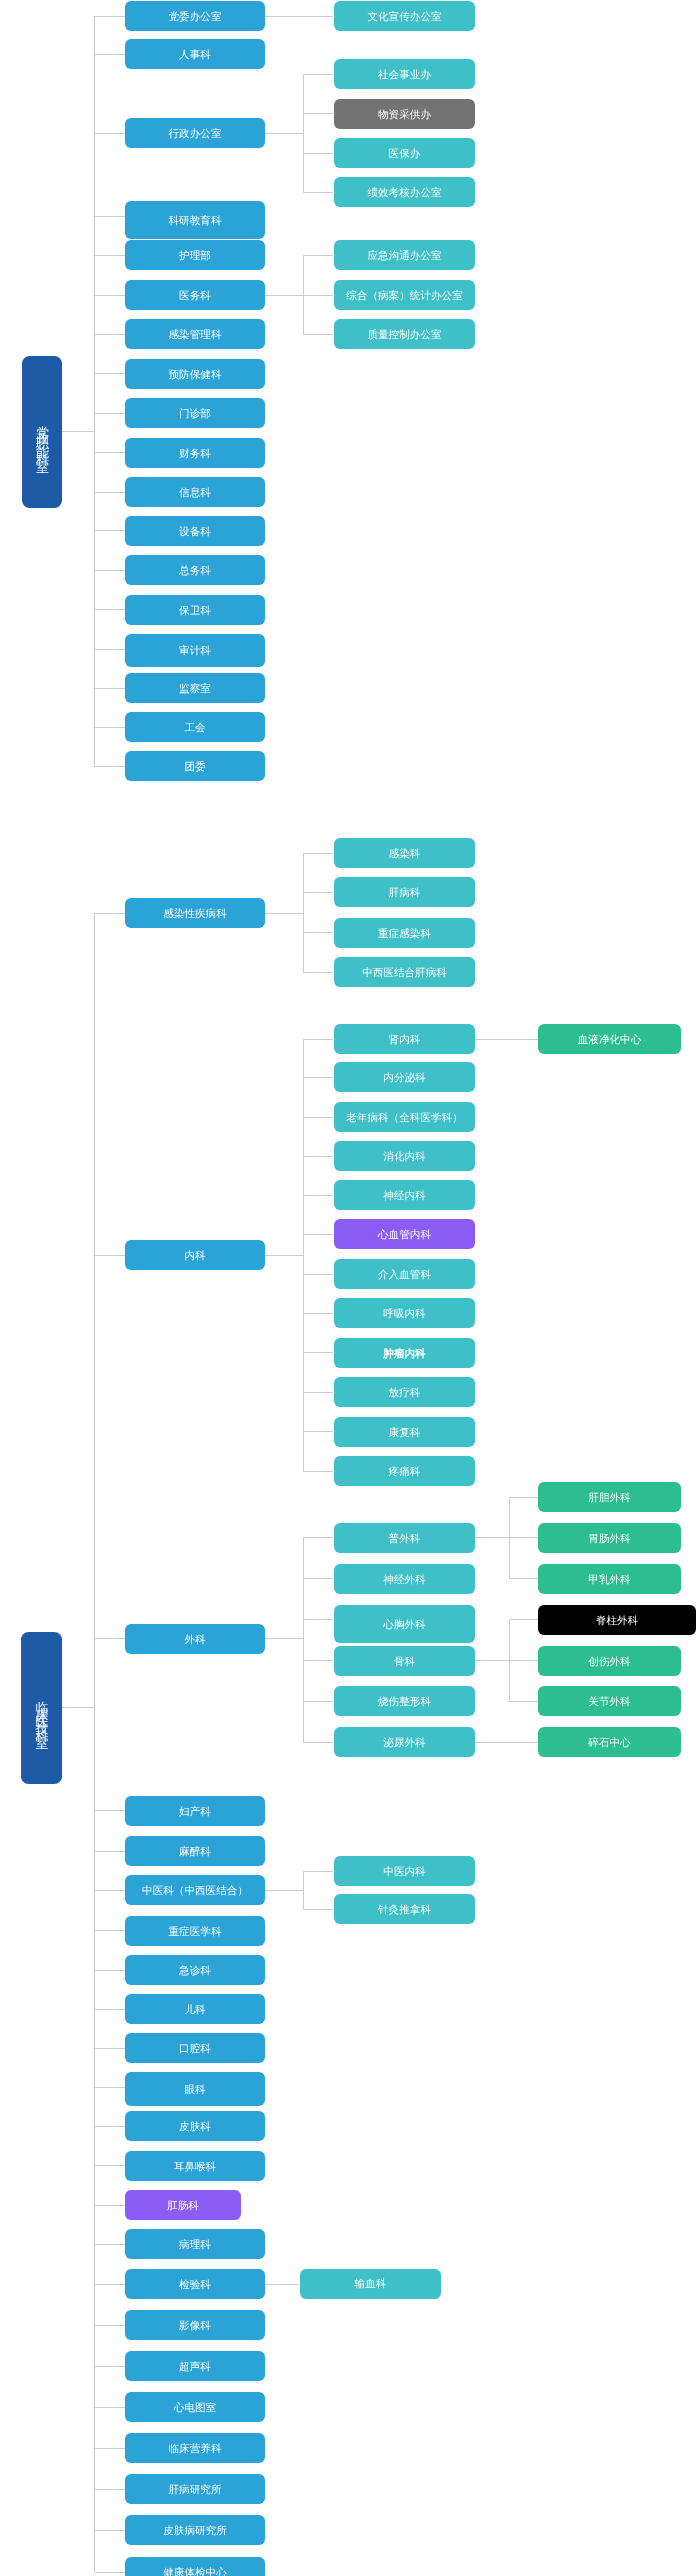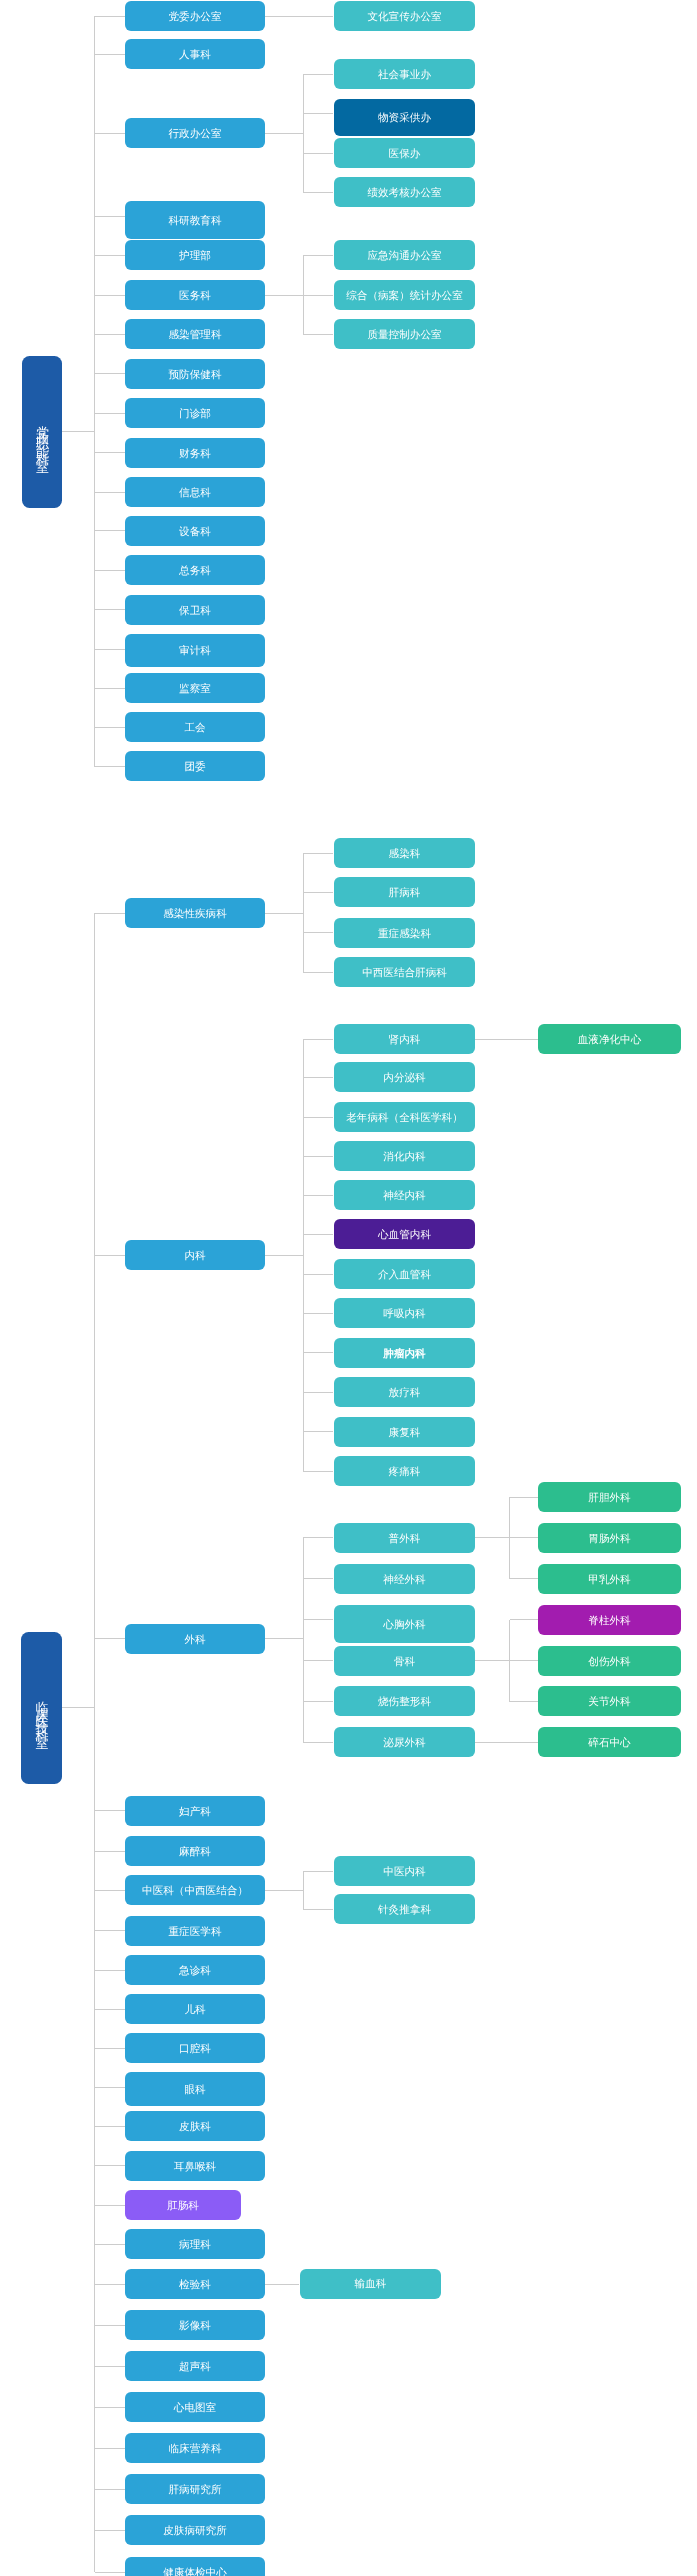--- a/index.html
+++ b/index.html
@@ -51,21 +51,21 @@
     <div class="node" style="left: 125px; top: 39px; width: 140px; height: 30px; background: rgb(43, 163, 215);">人事科</div>
     <div class="line" style="left: 95px; top: 133px; width: 30px; height: 0.8px; background: rgb(204, 204, 204);"></div>
     <div class="node" style="left: 125px; top: 118px; width: 140px; height: 30px; background: rgb(43, 163, 215);">行政办公室</div>
     <div class="line" style="left: 265px; top: 133px; width: 38px; height: 0.8px; background: rgb(204, 204, 204);"></div>
     <div class="line" style="left: 303px; top: 74px; width: 0.8px; height: 118px; background: rgb(204, 204, 204);"></div>
     <div class="line" style="left: 303px; top: 74px; width: 30px; height: 0.8px; background: rgb(204, 204, 204);"></div>
     <div class="line" style="left: 303px; top: 113px; width: 30px; height: 0.8px; background: rgb(204, 204, 204);"></div>
     <div class="line" style="left: 303px; top: 153px; width: 30px; height: 0.8px; background: rgb(204, 204, 204);"></div>
     <div class="line" style="left: 303px; top: 192px; width: 30px; height: 0.8px; background: rgb(204, 204, 204);"></div>
     <div class="node" style="left: 334px; top: 59px; width: 141px; height: 30px; background: rgb(63, 191, 199);">社会事业办</div>
-    <div class="node" style="left: 334px; top: 99px; width: 141px; height: 37px; background: #0369a1;">物资采供办</div>
+    <div class="node" style="left: 334px; top: 99px; width: 141px; height: 30px; background: #737373;">物资采供办</div>
     <div class="node" style="left: 334px; top: 138px; width: 141px; height: 30px; background: rgb(63, 191, 199);">医保办</div>
     <div class="node" style="left: 334px; top: 177px; width: 141px; height: 30px; background: rgb(63, 191, 199);">绩效考核办公室</div>
     <div class="line" style="left: 95px; top: 216px; width: 30px; height: 0.8px; background: rgb(204, 204, 204);"></div>
     <div class="node" style="left: 125px; top: 201px; width: 140px; height: 38px; background: rgb(43, 163, 215);">科研教育科</div>
     <div class="line" style="left: 95px; top: 255px; width: 30px; height: 0.8px; background: rgb(204, 204, 204);"></div>
     <div class="node" style="left: 125px; top: 240px; width: 140px; height: 30px; background: rgb(43, 163, 215);">护理部</div>
     <div class="line" style="left: 95px; top: 295px; width: 30px; height: 0.8px; background: rgb(204, 204, 204);"></div>
     <div class="node" style="left: 125px; top: 280px; width: 140px; height: 30px; background: rgb(43, 163, 215);">医务科</div>
     <div class="line" style="left: 265px; top: 295px; width: 38px; height: 0.8px; background: rgb(204, 204, 204);"></div>
     <div class="line" style="left: 303px; top: 256px; width: 0.8px; height: 79px; background: rgb(204, 204, 204);"></div>
@@ -130,21 +130,21 @@
     <div class="line" style="left: 303px; top: 1392px; width: 30px; height: 0.8px; background: rgb(204, 204, 204);"></div>
     <div class="line" style="left: 303px; top: 1431px; width: 30px; height: 0.8px; background: rgb(204, 204, 204);"></div>
     <div class="line" style="left: 303px; top: 1471px; width: 30px; height: 0.8px; background: rgb(204, 204, 204);"></div>
     <div class="node" style="left: 334px; top: 1024px; width: 141px; height: 30px; background: rgb(63, 191, 199);">肾内科</div>
     <div class="line" style="left: 475px; top: 1039px; width: 64px; height: 0.8px; background: rgb(204, 204, 204);"></div>
     <div class="node" style="left: 538px; top: 1024px; width: 143px; height: 30px; background: rgb(44, 190, 142);">血液净化中心</div>
     <div class="node" style="left: 334px; top: 1062px; width: 141px; height: 30px; background: rgb(63, 191, 199);">内分泌科</div>
     <div class="node" style="left: 334px; top: 1102px; width: 141px; height: 30px; background: rgb(63, 191, 199);">老年病科（全科医学科）</div>
     <div class="node" style="left: 334px; top: 1141px; width: 141px; height: 30px; background: rgb(63, 191, 199);">消化内科</div>
     <div class="node" style="left: 334px; top: 1180px; width: 141px; height: 30px; background: rgb(63, 191, 199);">神经内科</div>
-    <div class="node" style="left: 334px; top: 1219px; width: 141px; height: 30px; background: #4c1d95;">心血管内科</div>
+    <div class="node" style="left: 334px; top: 1219px; width: 141px; height: 30px; background: #8b5cf6;">心血管内科</div>
     <div class="node" style="left: 334px; top: 1259px; width: 141px; height: 30px; background: rgb(63, 191, 199);">介入血管科</div>
     <div class="node" style="left: 334px; top: 1298px; width: 141px; height: 30px; background: rgb(63, 191, 199);">呼吸内科</div>
     <div class="node" style="left: 334px; top: 1338px; width: 141px; height: 30px; background: rgb(63, 191, 199); font-weight: bold;">肿瘤内科</div>
     <div class="node" style="left: 334px; top: 1377px; width: 141px; height: 30px; background: rgb(63, 191, 199);">放疗科</div>
     <div class="node" style="left: 334px; top: 1417px; width: 141px; height: 30px; background: rgb(63, 191, 199);">康复科</div>
     <div class="node" style="left: 334px; top: 1456px; width: 141px; height: 30px; background: rgb(63, 191, 199);">疼痛科</div>
     <div class="line" style="left: 95px; top: 1638px; width: 30px; height: 0.8px; background: rgb(204, 204, 204);"></div>
     <div class="node" style="left: 125px; top: 1624px; width: 140px; height: 30px; background: rgb(43, 163, 215);">外科</div>
     <div class="line" style="left: 265px; top: 1638px; width: 38px; height: 0.8px; background: rgb(204, 204, 204);"></div>
     <div class="line" style="left: 303px; top: 1538px; width: 0.8px; height: 205px; background: rgb(204, 204, 204);"></div>
@@ -164,21 +164,21 @@
     <div class="node" style="left: 538px; top: 1523px; width: 143px; height: 30px; background: rgb(44, 190, 142);">胃肠外科</div>
     <div class="node" style="left: 538px; top: 1564px; width: 143px; height: 30px; background: rgb(44, 190, 142);">甲乳外科</div>
     <div class="node" style="left: 334px; top: 1564px; width: 141px; height: 30px; background: rgb(63, 191, 199);">神经外科</div>
     <div class="node" style="left: 334px; top: 1605px; width: 141px; height: 38px; background: rgb(63, 191, 199);">心胸外科</div>
     <div class="node" style="left: 334px; top: 1646px; width: 141px; height: 30px; background: rgb(63, 191, 199);">骨科</div>
     <div class="line" style="left: 475px; top: 1660px; width: 35px; height: 0.8px; background: rgb(204, 204, 204);"></div>
     <div class="line" style="left: 509px; top: 1620px; width: 0.8px; height: 82px; background: rgb(204, 204, 204);"></div>
     <div class="line" style="left: 510px; top: 1619px; width: 29px; height: 0.8px; background: rgb(204, 204, 204);"></div>
     <div class="line" style="left: 510px; top: 1660px; width: 29px; height: 0.8px; background: rgb(204, 204, 204);"></div>
     <div class="line" style="left: 510px; top: 1701px; width: 29px; height: 0.8px; background: rgb(204, 204, 204);"></div>
-    <div class="node" style="left: 538px; top: 1605px; width: 143px; height: 30px; background: #a21caf;">脊柱外科</div>
+    <div class="node" style="left: 538px; top: 1605px; width: 158px; height: 30px; background: #000000;">脊柱外科</div>
     <div class="node" style="left: 538px; top: 1646px; width: 143px; height: 30px; background: rgb(44, 190, 142);">创伤外科</div>
     <div class="node" style="left: 538px; top: 1686px; width: 143px; height: 30px; background: rgb(44, 190, 142);">关节外科</div>
     <div class="node" style="left: 334px; top: 1686px; width: 141px; height: 30px; background: rgb(63, 191, 199);">烧伤整形科</div>
     <div class="node" style="left: 334px; top: 1727px; width: 141px; height: 30px; background: rgb(63, 191, 199);">泌尿外科</div>
     <div class="line" style="left: 475px; top: 1742px; width: 64px; height: 0.8px; background: rgb(204, 204, 204);"></div>
     <div class="node" style="left: 538px; top: 1727px; width: 143px; height: 30px; background: rgb(44, 190, 142);">碎石中心</div>
     <div class="line" style="left: 95px; top: 1810px; width: 30px; height: 0.8px; background: rgb(204, 204, 204);"></div>
     <div class="node" style="left: 125px; top: 1796px; width: 140px; height: 30px; background: rgb(43, 163, 215);">妇产科</div>
     <div class="line" style="left: 95px; top: 1851px; width: 30px; height: 0.8px; background: rgb(204, 204, 204);"></div>
     <div class="node" style="left: 125px; top: 1836px; width: 140px; height: 30px; background: rgb(43, 163, 215);">麻醉科</div>

